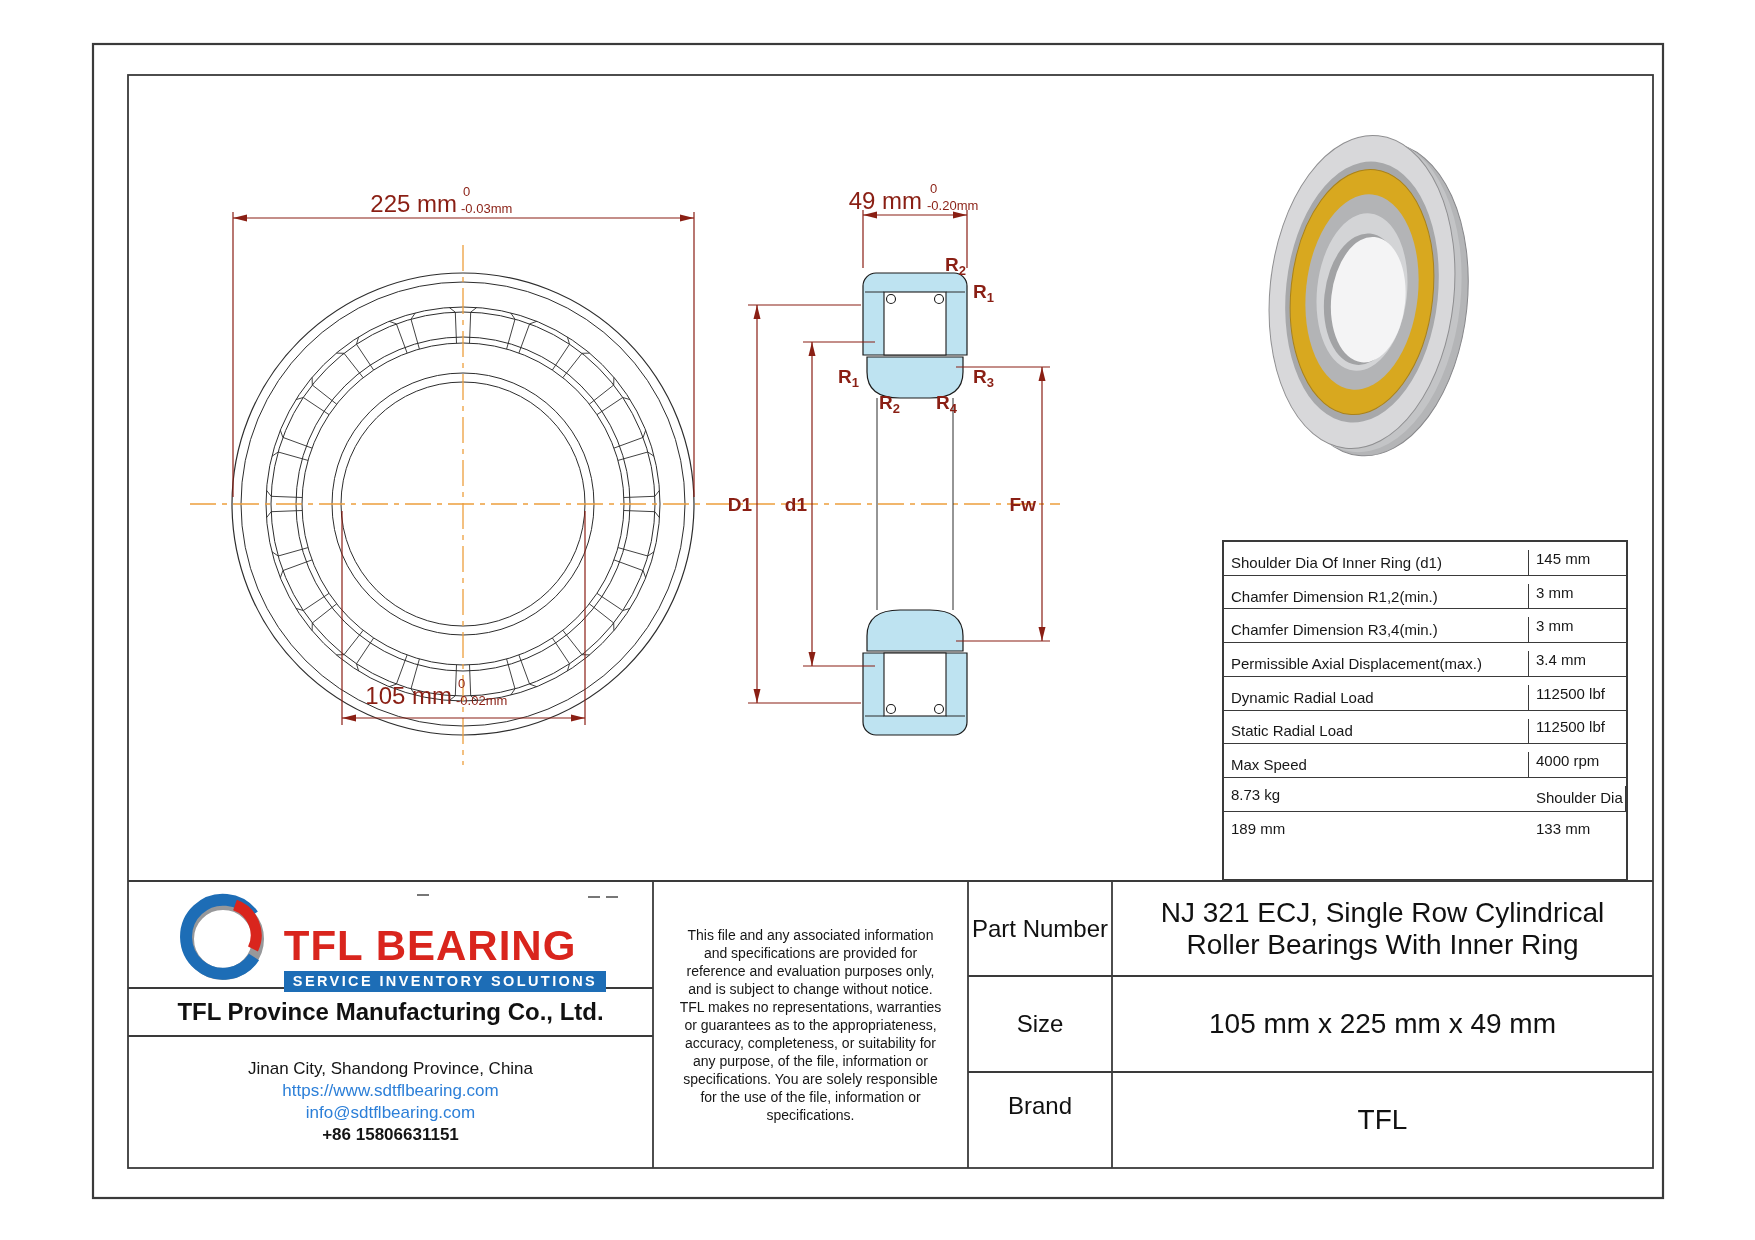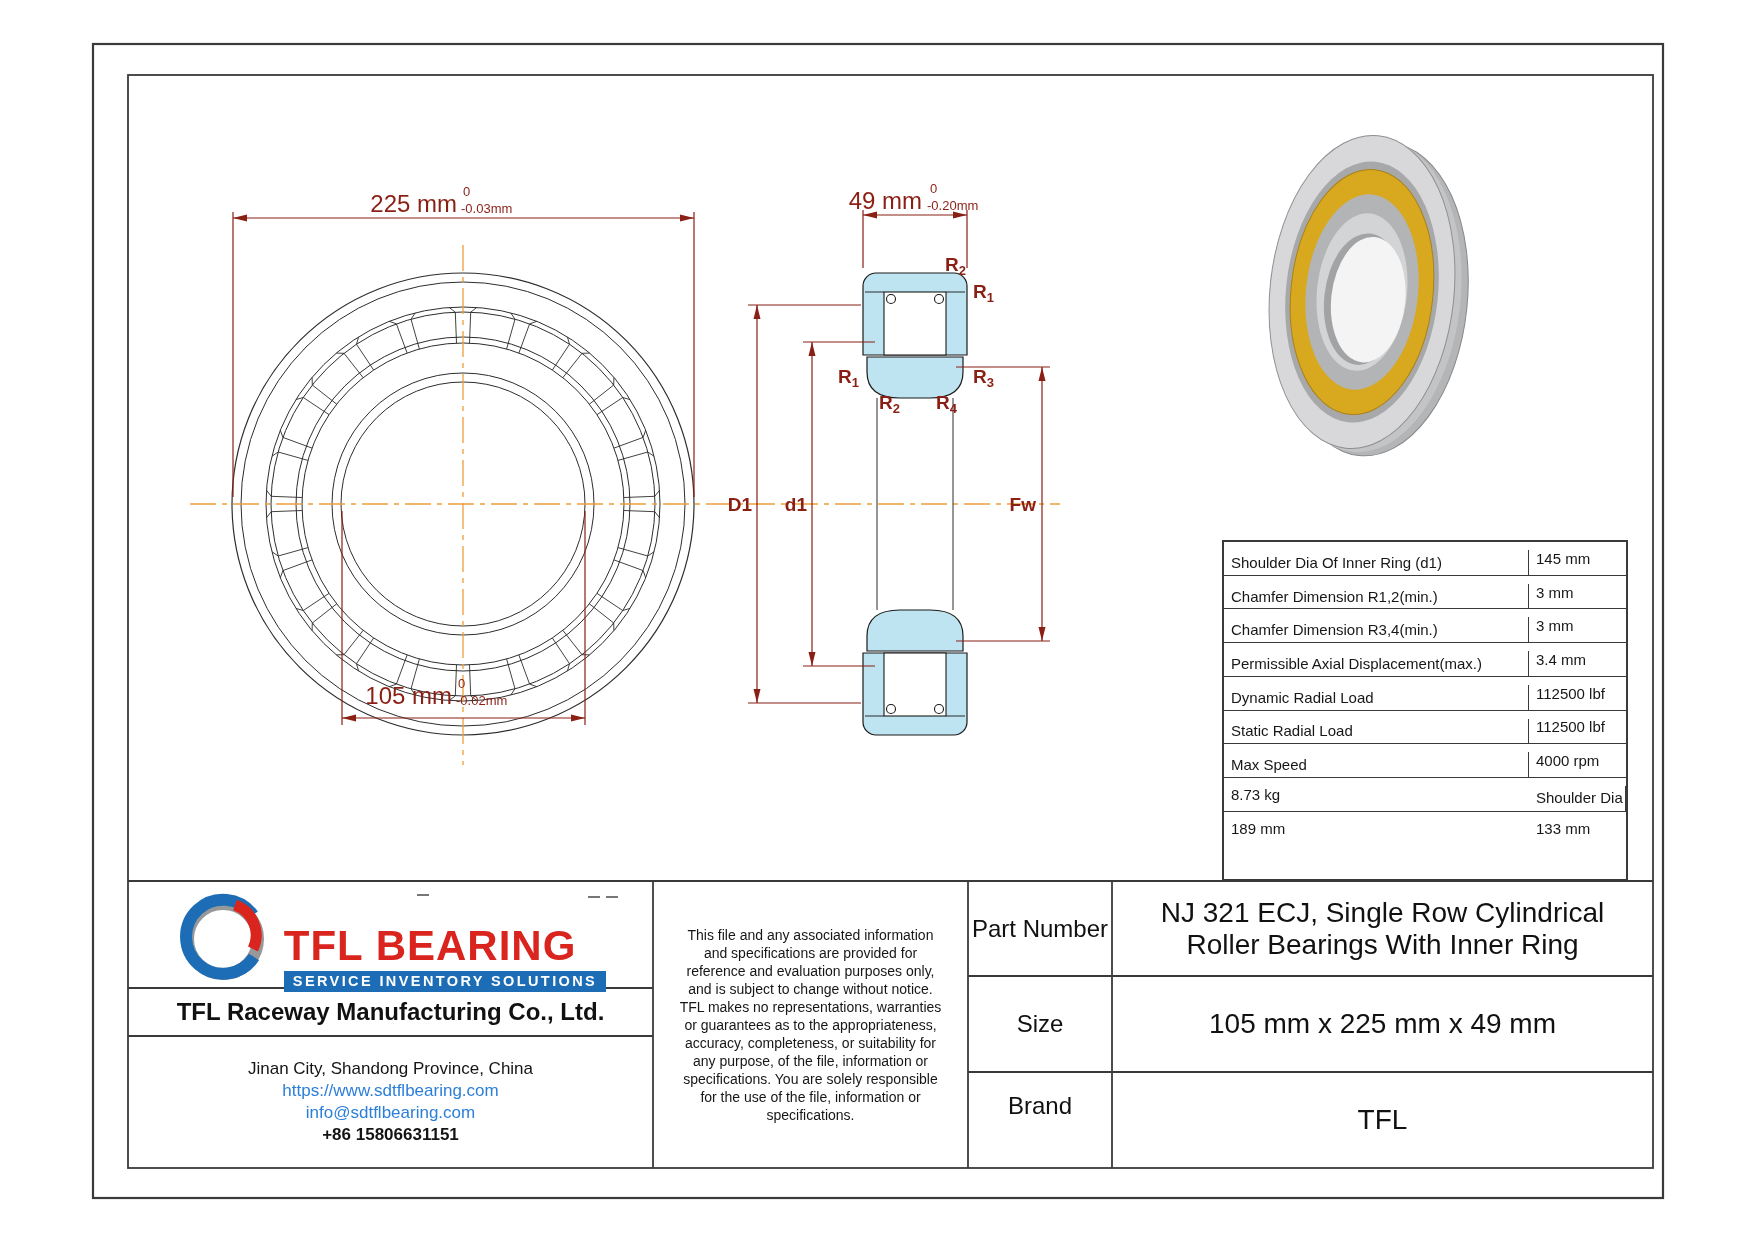--- a/index.html
+++ b/index.html
@@ -292,21 +292,21 @@
     <circle cx="48" cy="54" r="35" fill="none" stroke="#97989a" stroke-width="12"></circle>
     <path d="M78,30 A37,37 0 1 0 79,72" fill="none" stroke="#1d6db6" stroke-width="12"></path>
     <path d="M60,20 A32,32 0 0 1 78,64" fill="none" stroke="#d9251d" stroke-width="11"></path>
   </svg>
   <div id="logo-text-wrap">
     <div id="logo-brand">TFL BEARING</div>
     <div id="logo-tagline">SERVICE INVENTORY SOLUTIONS</div>
   </div>
 </div>
 
-<div id="company-cell" class="abs tb-cell">TFL Raceway Manufacturing Co., Ltd.</div>
+<div id="company-cell" class="abs tb-cell">TFL Province Manufacturing Co., Ltd.</div>
 
 <div id="contact-cell" class="abs tb-cell">
   <div>Jinan City, Shandong Province, China</div>
   <div class="link">https://www.sdtflbearing.com</div>
   <div class="link">info@sdtflbearing.com</div>
   <div class="phone">+86 15806631151</div>
 </div>
 
 <div id="disclaimer-cell" class="abs tb-cell">
   <div>This file and any associated information

